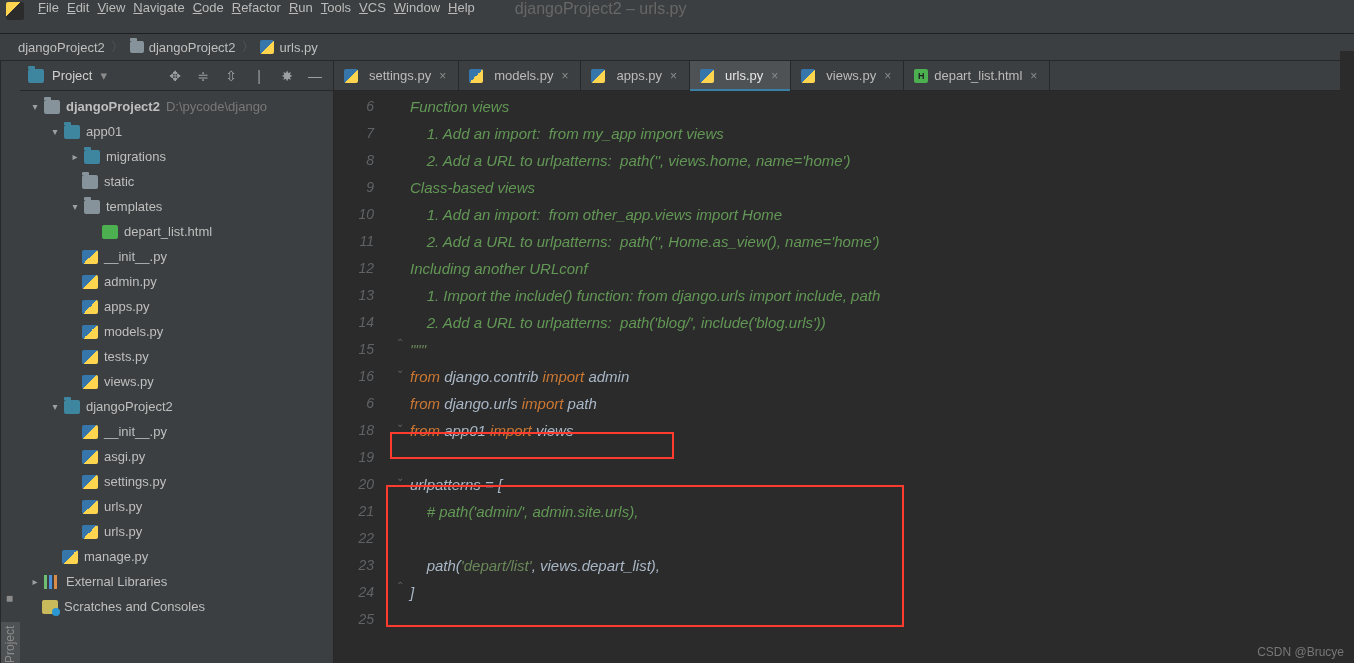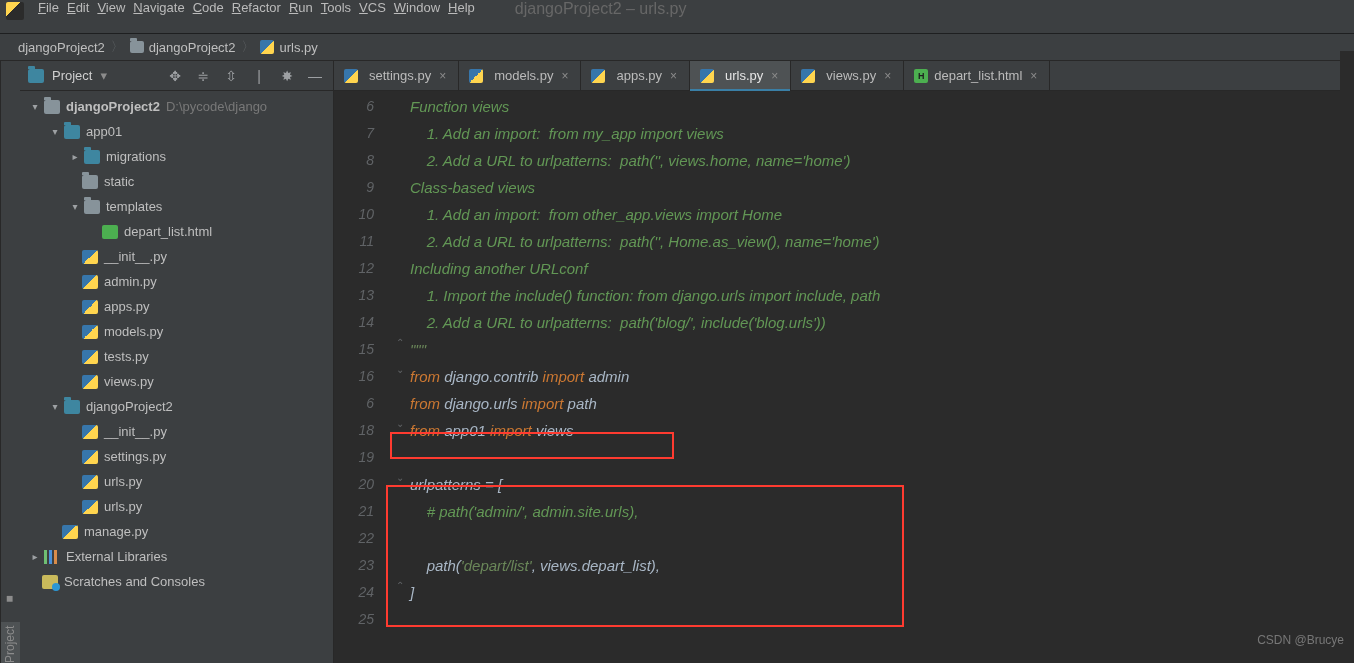--- a/index.html
+++ b/index.html
@@ -75,21 +75,21 @@
 .c-comment{ color:#629755; }
 .c-kw{ color:#cc7832; }
 .c-str{ color:#6a8759; }
 .c-id{ color:#a9b7c6;text-align:right; }
 .u{ text-decoration-color:#629755; }
 
 .highlight-box { position:absolute; border:2px solid #ff3b30; pointer-events:none; }
 .hb1 { left:56px; top:341px; width:284px; height:27px; }
 .hb2 { left:52px; top:394px; width:518px; height:142px; }
 
-.watermark { position:absolute; right:10px; bottom:16px; color:#777; font-size:12px; }
+.watermark { position:absolute; right:10px; bottom:4px; color:#777; font-size:12px; }
 
 .gutter-r { position:absolute; right:0; top:51px; bottom:0; width:14px; background:#2b2b2b; }
 </style>
 </head>
 <body>
 
 <div class="menubar">
   <div class="logo"></div>
   <span id="menu-items"><span class="menu-item"><span class="mn">F</span>ile</span><span class="menu-item"><span class="mn">E</span>dit</span><span class="menu-item"><span class="mn">V</span>iew</span><span class="menu-item"><span class="mn">N</span>avigate</span><span class="menu-item"><span class="mn">C</span>ode</span><span class="menu-item"><span class="mn">R</span>efactor</span><span class="menu-item"><span class="mn">R</span>un</span><span class="menu-item"><span class="mn">T</span>ools</span><span class="menu-item"><span class="mn">V</span>CS</span><span class="menu-item"><span class="mn">W</span>indow</span><span class="menu-item"><span class="mn">H</span>elp</span></span>
   <span class="title">djangoProject2 – urls.py</span>
@@ -186,20 +186,24 @@
           <span class="tree-label">views.py</span>
         </div>
       <div class="tree-row" style="padding-left:28px">
           <span class="tw">▾</span>
           <span class="node-icon icon-pydir"></span>
           <span class="tree-label">djangoProject2</span>
         </div>
       <div class="tree-row" style="padding-left:62px">
           <span class="node-icon icon-py"></span>
           <span class="tree-label">__init__.py</span>
+        </div>
+      <div class="tree-row" style="padding-left:62px">
+          <span class="node-icon icon-py"></span>
+          <span class="tree-label">asgi.py</span>
         </div>
       <div class="tree-row" style="padding-left:62px">
           <span class="node-icon icon-py"></span>
           <span class="tree-label">settings.py</span>
         </div>
       <div class="tree-row" style="padding-left:62px">
           <span class="node-icon icon-py"></span>
           <span class="tree-label">urls.py</span>
         </div>
       <div class="tree-row" style="padding-left:62px">

